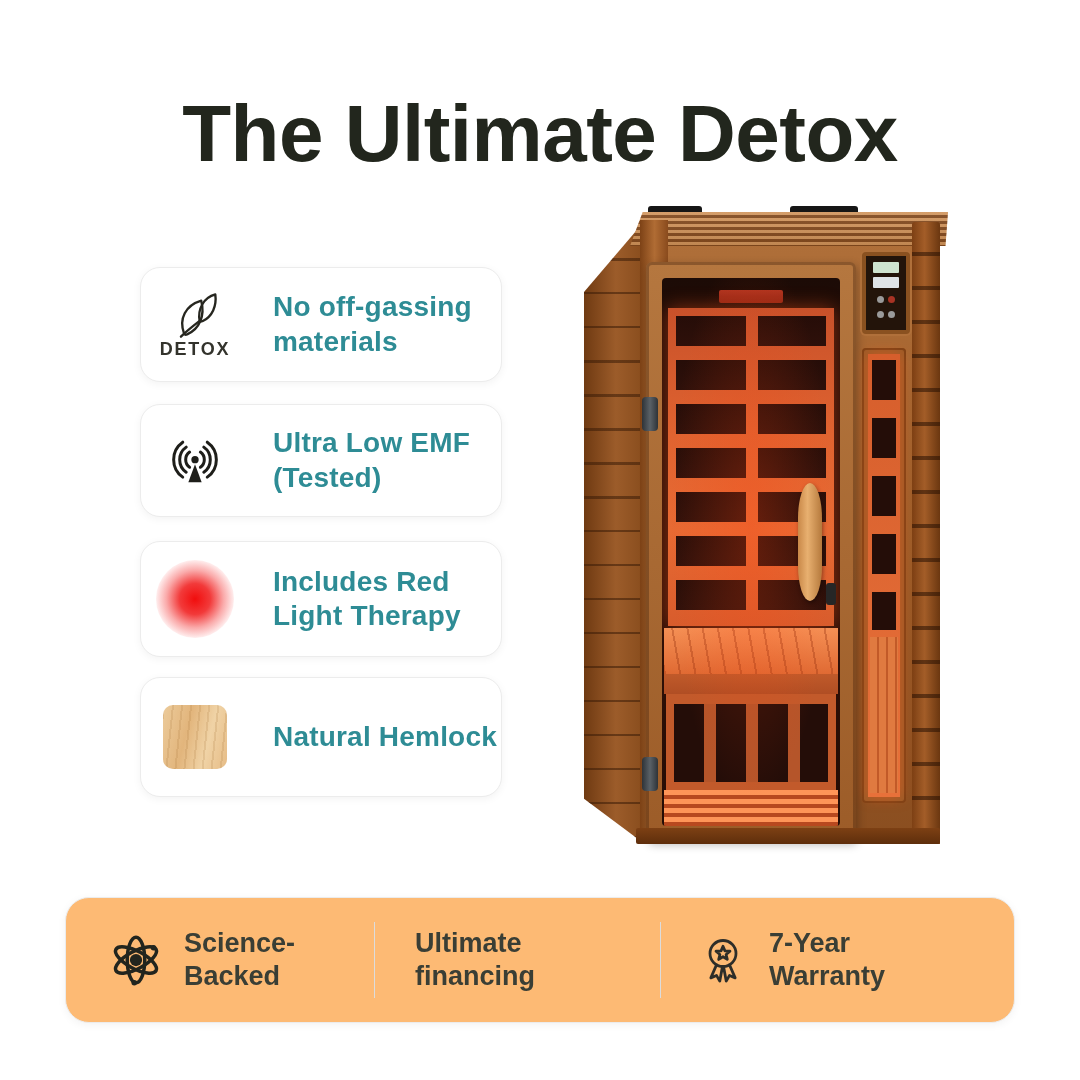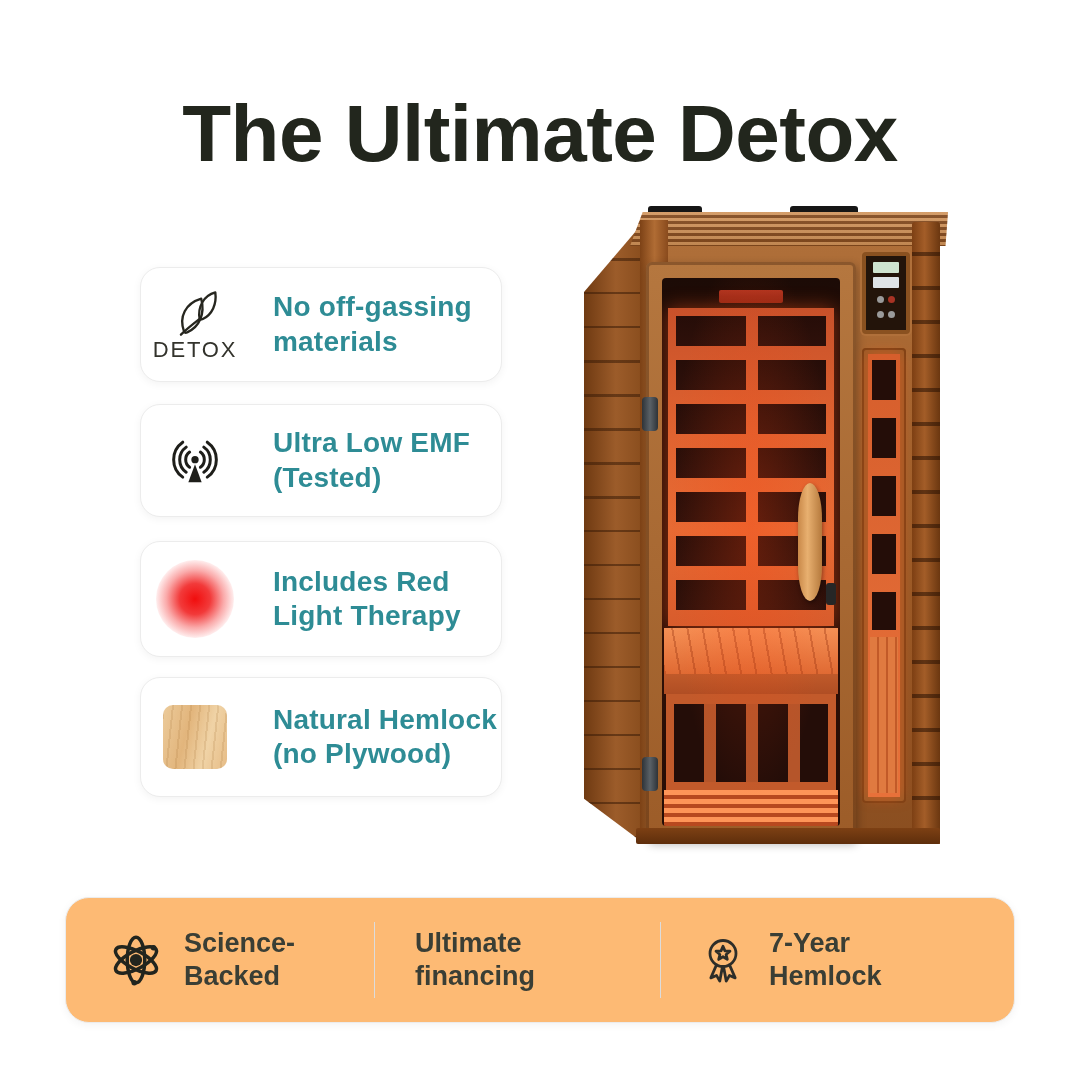--- a/index.html
+++ b/index.html
@@ -33,21 +33,21 @@
   .card-4 { top:677px; height:120px; }
   .card-icon-box {
     width:108px; flex:0 0 108px;
     display:flex; flex-direction:column; align-items:center; justify-content:center;
   }
   .card-text {
     font-size:28px; font-weight:700; line-height:1.22;
     color:#2e8c95; letter-spacing:0.2px;margin-left:24px;
   }
   .detox-caption {
-    font-size:22px; font-weight:400; letter-spacing:1.8px;
+    font-size:18px; font-weight:700; letter-spacing:1.8px;
     color:#33332c; margin-top:0;
   }
   .red-glow {
     width:78px; height:78px; border-radius:50%;
     background:radial-gradient(circle at 50% 50%,
       #f10d0d 0%, #f23a3a 28%, rgba(246,100,100,0.55) 52%,
       rgba(255,150,150,0.18) 70%, rgba(255,255,255,0) 78%);
   }
   .wood-swatch {
     width:64px; height:64px; border-radius:10px;
@@ -252,21 +252,20 @@
     <span>Light Therapy</span>
   </div>
 </div>
 
 <div class="card card-4">
   <div class="card-icon-box">
     <div class="wood-swatch"></div>
   </div>
   <div class="card-text">
     <span>Natural Hemlock</span><br>
-    <span>(no Plywood)</span>
   </div>
 </div>
 
 <div class="sauna">
   <div class="vent v1"></div>
   <div class="vent v2"></div>
   <div class="front"></div>
   <div class="side-wall"></div>
   <div class="crown"></div>
   <div class="post-left"></div>
@@ -351,17 +350,17 @@
     <svg class="icon" width="52" height="60" viewBox="0 0 64 64">
       <g fill="none" stroke="#2e2e29" stroke-width="3.4" stroke-linejoin="round" stroke-linecap="round">
         <circle cx="32" cy="24" r="16"></circle>
         <path d="M32,15 L34.4,20.8 L40.6,21.2 L35.8,25.2 L37.3,31.3 L32,28 L26.7,31.3 L28.2,25.2 L23.4,21.2 L29.6,20.8 Z"></path>
         <path d="M24,38 L17,54 L24,51 L28,58 L31,42"></path>
         <path d="M40,38 L47,54 L40,51 L36,58 L33,42"></path>
       </g>
     </svg>
     <div class="badge-text">
       <span>7-Year</span><br>
-      <span>Hemlock</span>
+      <span>Warranty</span>
     </div>
   </div>
 
 </div>
 
 </body></html>

